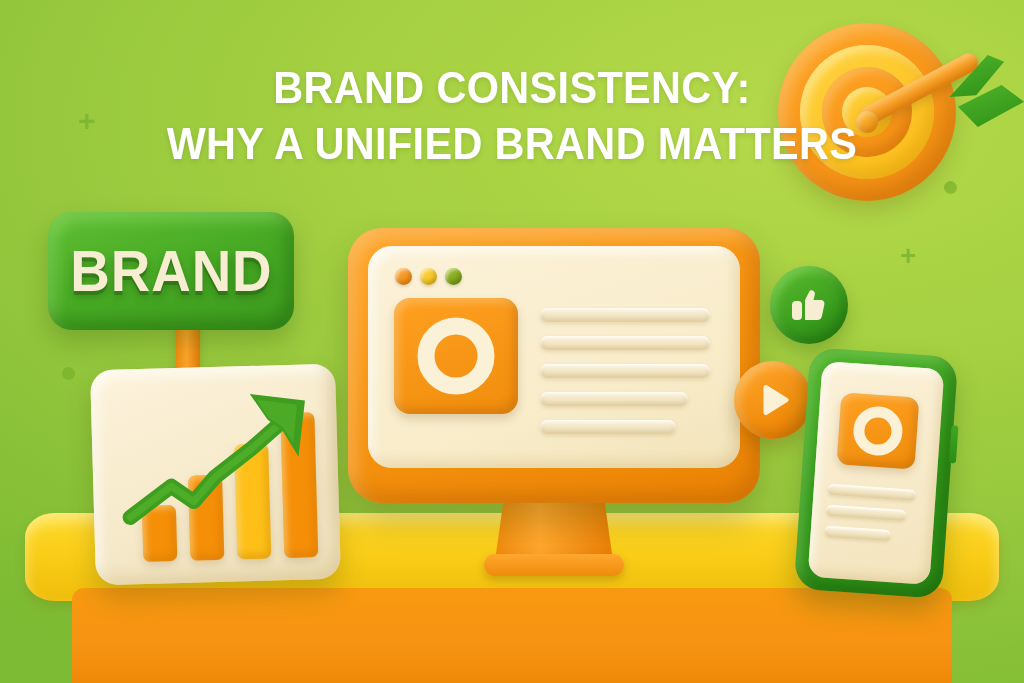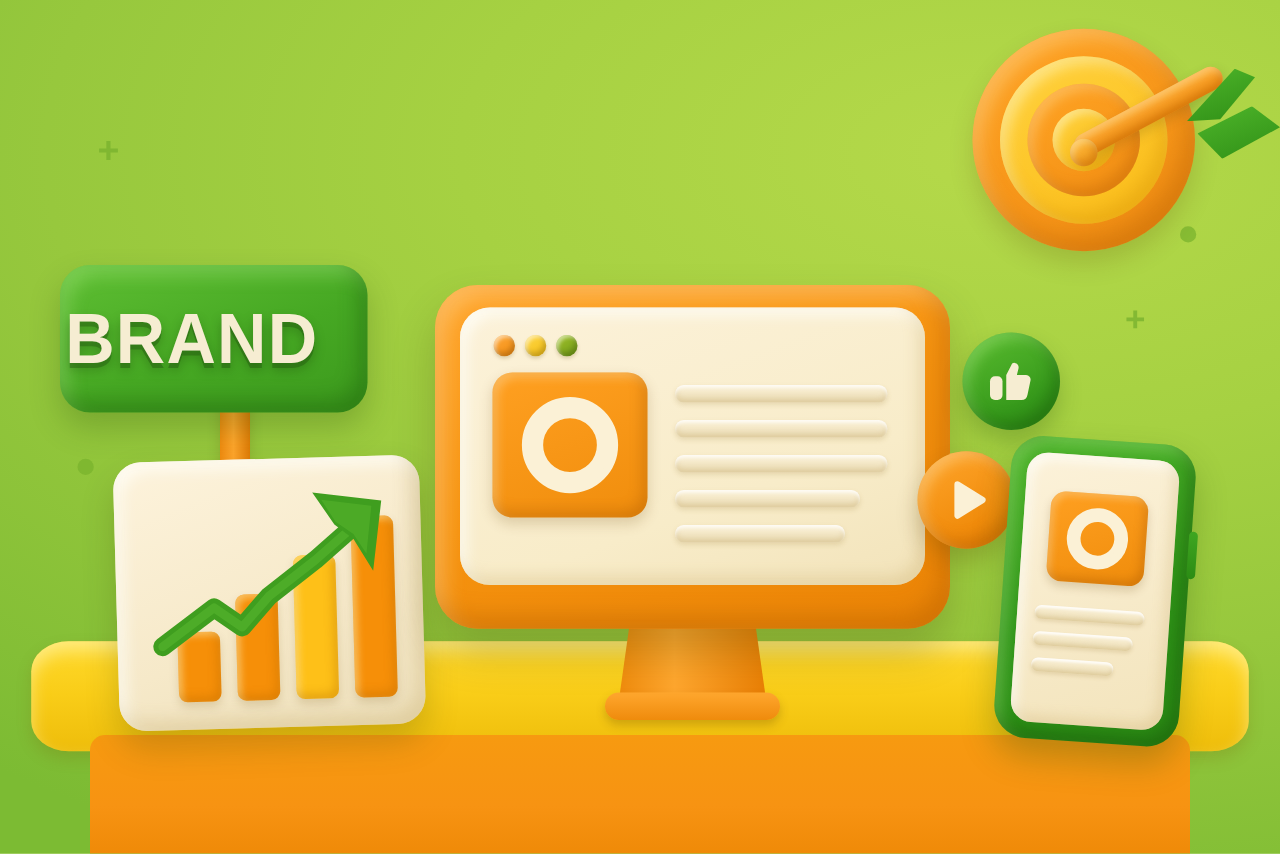--- a/index.html
+++ b/index.html
@@ -84,21 +84,21 @@
     border-radius:5px;
     box-shadow:0 4px 10px rgba(90,60,0,.2);
   }
   #brand-sign{
     position:absolute; left:48px; top:212px; width:246px; height:118px; z-index:10;
     border-radius:24px;
     background:linear-gradient(160deg,#5fbf33 0%,#46a823 55%,#3c9a1d 100%);
     box-shadow: inset -7px -9px 16px rgba(20,80,5,.35),
                 inset 7px 8px 14px rgba(180,240,140,.35),
                 0 12px 24px rgba(40,80,10,.25);
-    display:flex; align-items:center; 
+    display:flex; align-items:center; justify-content:center;
   }
   #brand-sign-label{
     color:#f6edd2; font-size:57px; font-weight:700; letter-spacing:1px;
     font-family:"Liberation Sans", sans-serif;
     text-shadow: 0 4px 0 rgba(35,90,15,.45), 0 6px 9px rgba(25,70,10,.35);
     transform:scaleX(.96);
   }
 
   
   #chart-card{
@@ -263,20 +263,24 @@
 </head>
 <body>
 
 <div id="stage">
 
   <div class="deco deco-plus" style="left:78px; top:106px; font-size:30px;">+</div>
   <div class="deco deco-plus" style="left:900px; top:242px; font-size:28px;">+</div>
   <div class="deco deco-dot" style="left:62px; top:367px; width:13px; height:13px;"></div>
   <div class="deco deco-dot" style="left:944px; top:181px; width:13px; height:13px;"></div>
 
+  <div id="title-block">
+    <div id="title-line1">BRAND CONSISTENCY:</div>
+    <div id="title-line2">WHY A UNIFIED BRAND MATTERS</div>
+  </div>
 
   <div id="target-wrap">
     <div class="ring" id="ring1"></div>
     <div class="ring" id="ring2"></div>
     <div class="ring" id="ring3"></div>
     <div class="ring" id="ring4"></div>
     <div id="arrow-shaft"></div>
     <div id="arrow-tip"></div>
     <div class="fletch" id="fletch-top"></div>
     <div class="fletch" id="fletch-bottom"></div>

